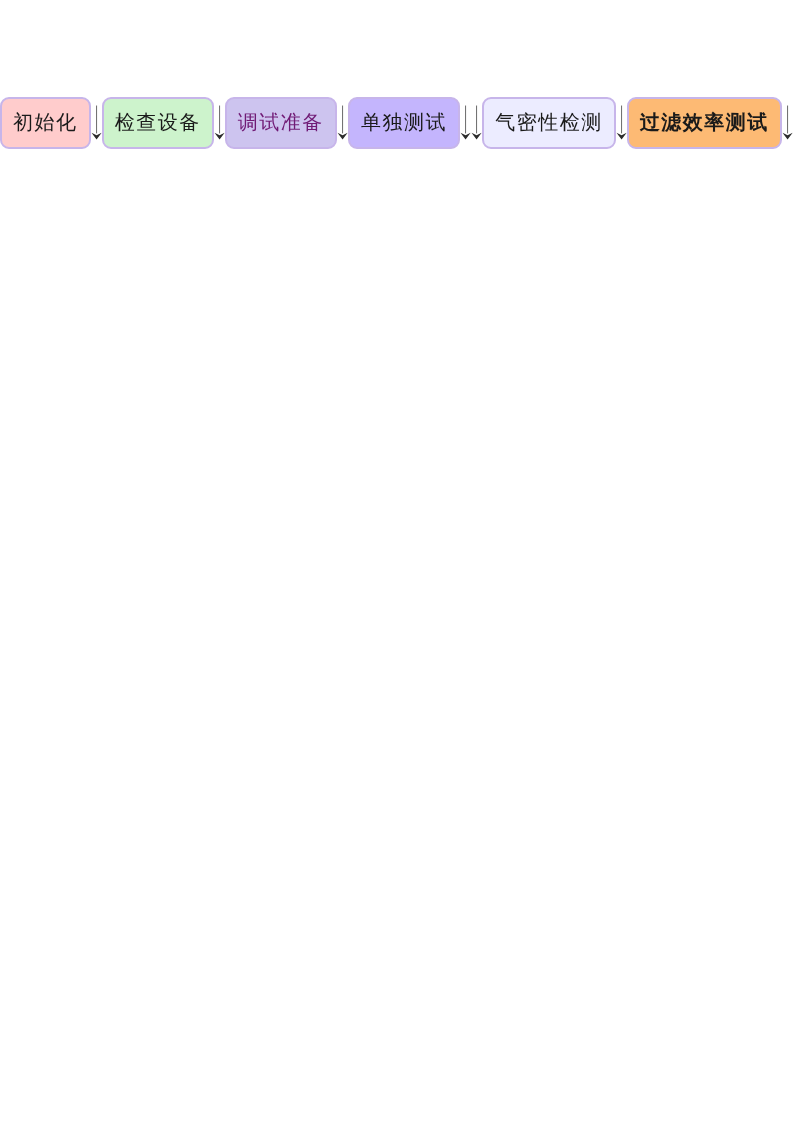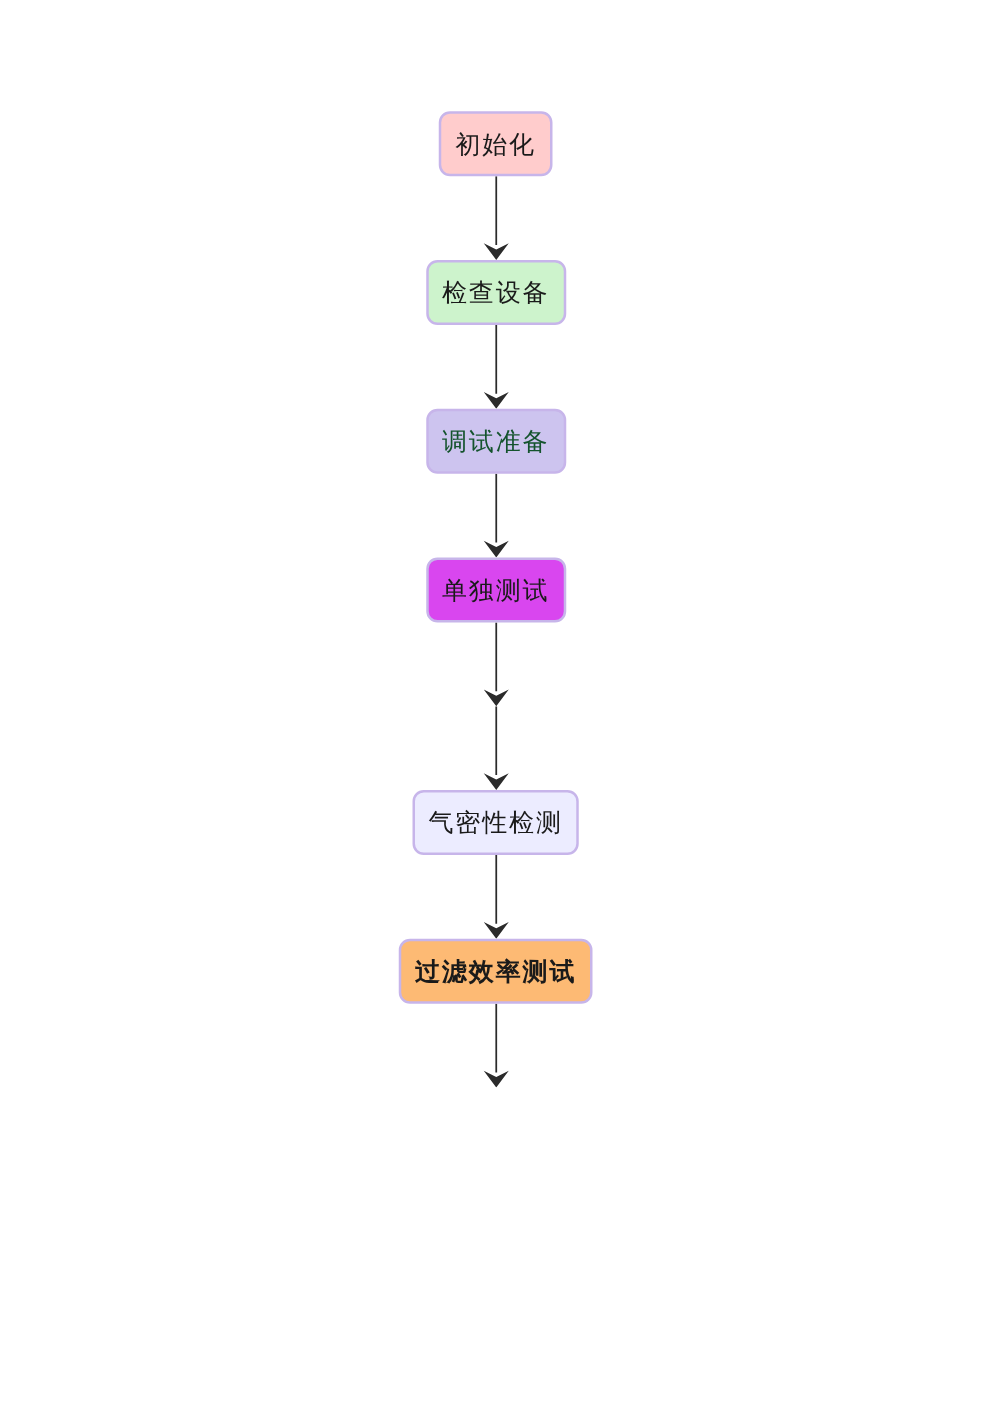--- a/index.html
+++ b/index.html
@@ -10,21 +10,21 @@
     background: #ffffff;
     font-family: "Liberation Sans", sans-serif;
     overflow: hidden;
   }
   .flow {
     position: absolute;
     top: 89px;
     left: 0;
     width: 100%;
     display: flex;
-    flex-direction: column;
+    flex-direction: row;
     align-items: center;
   }
   .node {
     height: 52px;
     box-sizing: border-box;
     display: flex;
     align-items: center;
     justify-content: center;
     padding: 0 11px;
     border: 2.5px solid #c7b5ea;
@@ -70,30 +70,30 @@
 
   <div class="node" style="background: rgb(205, 243, 204); border-color: rgb(199, 181, 234); color: rgb(26, 26, 26);">
     <span>检查设备</span>
   </div>
 
   <svg class="connector" width="22" height="67" viewBox="0 0 22 67" xmlns="http://www.w3.org/2000/svg">
     <line x1="11" y1="0" x2="11" y2="55" stroke="#2b2b2b"></line>
     <path d="M11,67 L1,53.5 L11,58.5 L21,53.5 Z" fill="#2b2b2b"></path>
   </svg>
 
-  <div class="node" style="background: rgb(205, 196, 239); border-color: rgb(199, 181, 234); color: #14532d;">
+  <div class="node" style="background: rgb(205, 196, 239); border-color: rgb(199, 181, 234); color: #701a75;">
     <span>调试准备</span>
   </div>
 
   <svg class="connector" width="22" height="67" viewBox="0 0 22 67" xmlns="http://www.w3.org/2000/svg">
     <line x1="11" y1="0" x2="11" y2="55" stroke="#2b2b2b"></line>
     <path d="M11,67 L1,53.5 L11,58.5 L21,53.5 Z" fill="#2b2b2b"></path>
   </svg>
 
-  <div class="node" style="background: #d946ef; border-color: rgb(199, 181, 234); color: rgb(26, 26, 26);">
+  <div class="node" style="background: #c4b5fd; border-color: rgb(199, 181, 234); color: rgb(26, 26, 26);">
     <span>单独测试</span>
   </div>
 
   <svg class="connector" width="22" height="67" viewBox="0 0 22 67" xmlns="http://www.w3.org/2000/svg">
     <line x1="11" y1="0" x2="11" y2="55" stroke="#2b2b2b"></line>
     <path d="M11,67 L1,53.5 L11,58.5 L21,53.5 Z" fill="#2b2b2b"></path>
   </svg>
 
 
   <svg class="connector" width="22" height="67" viewBox="0 0 22 67" xmlns="http://www.w3.org/2000/svg">

